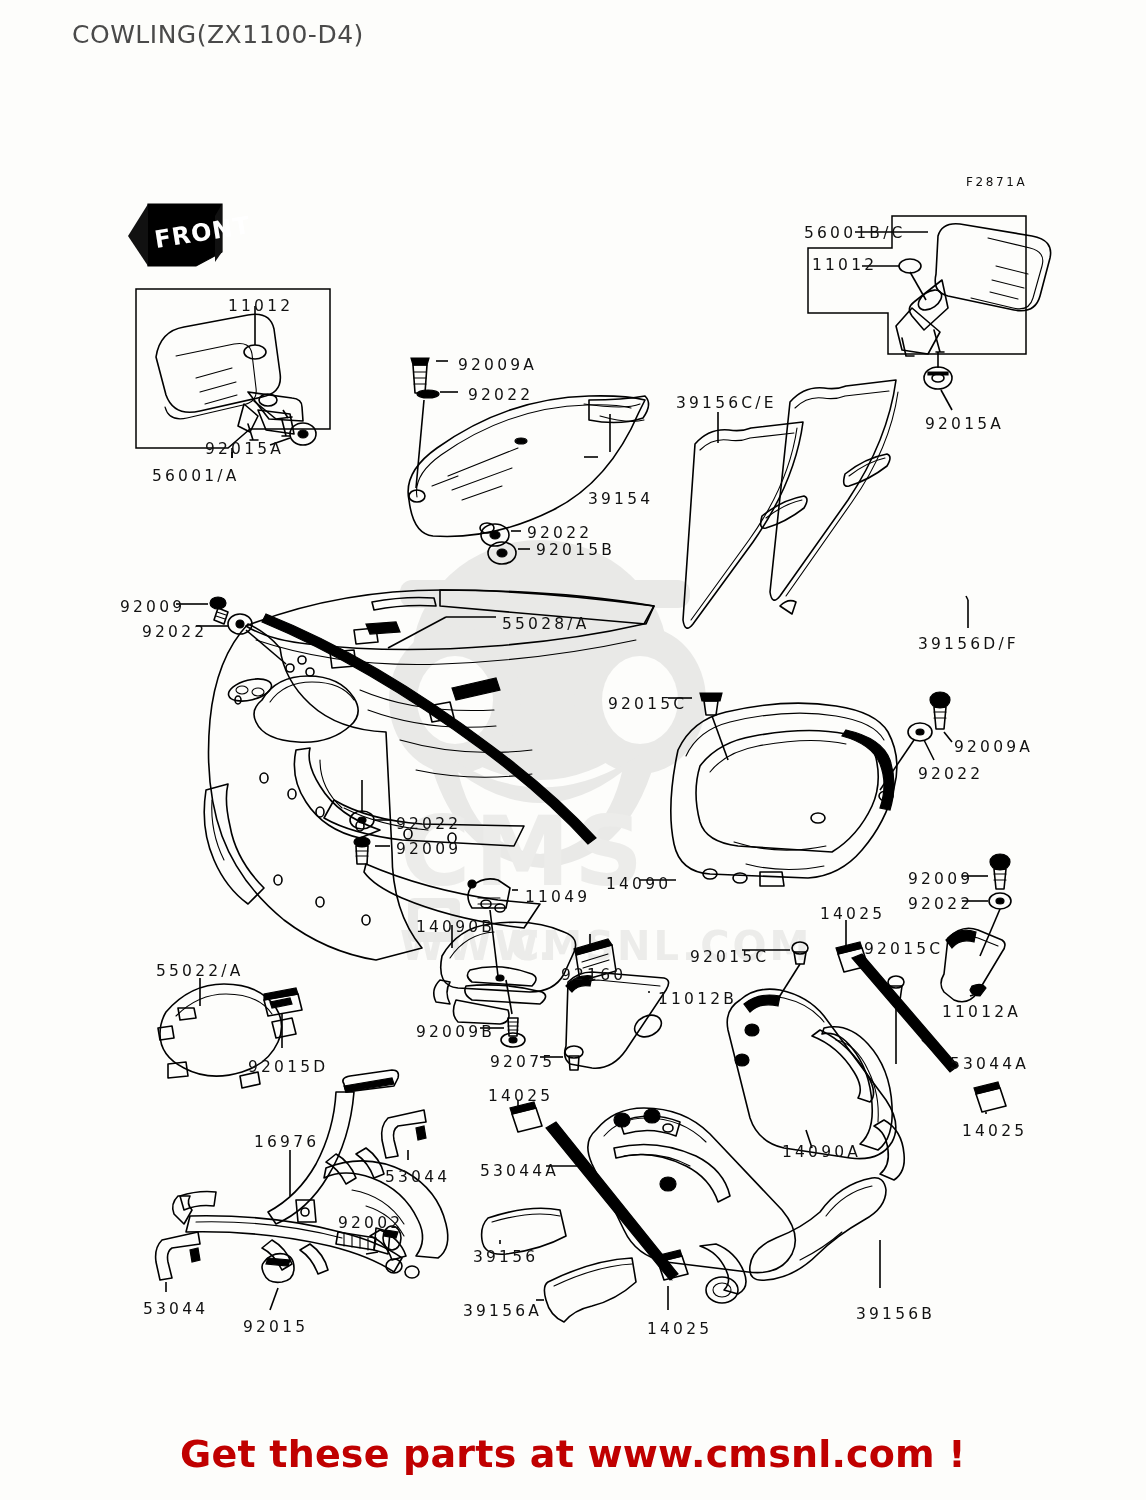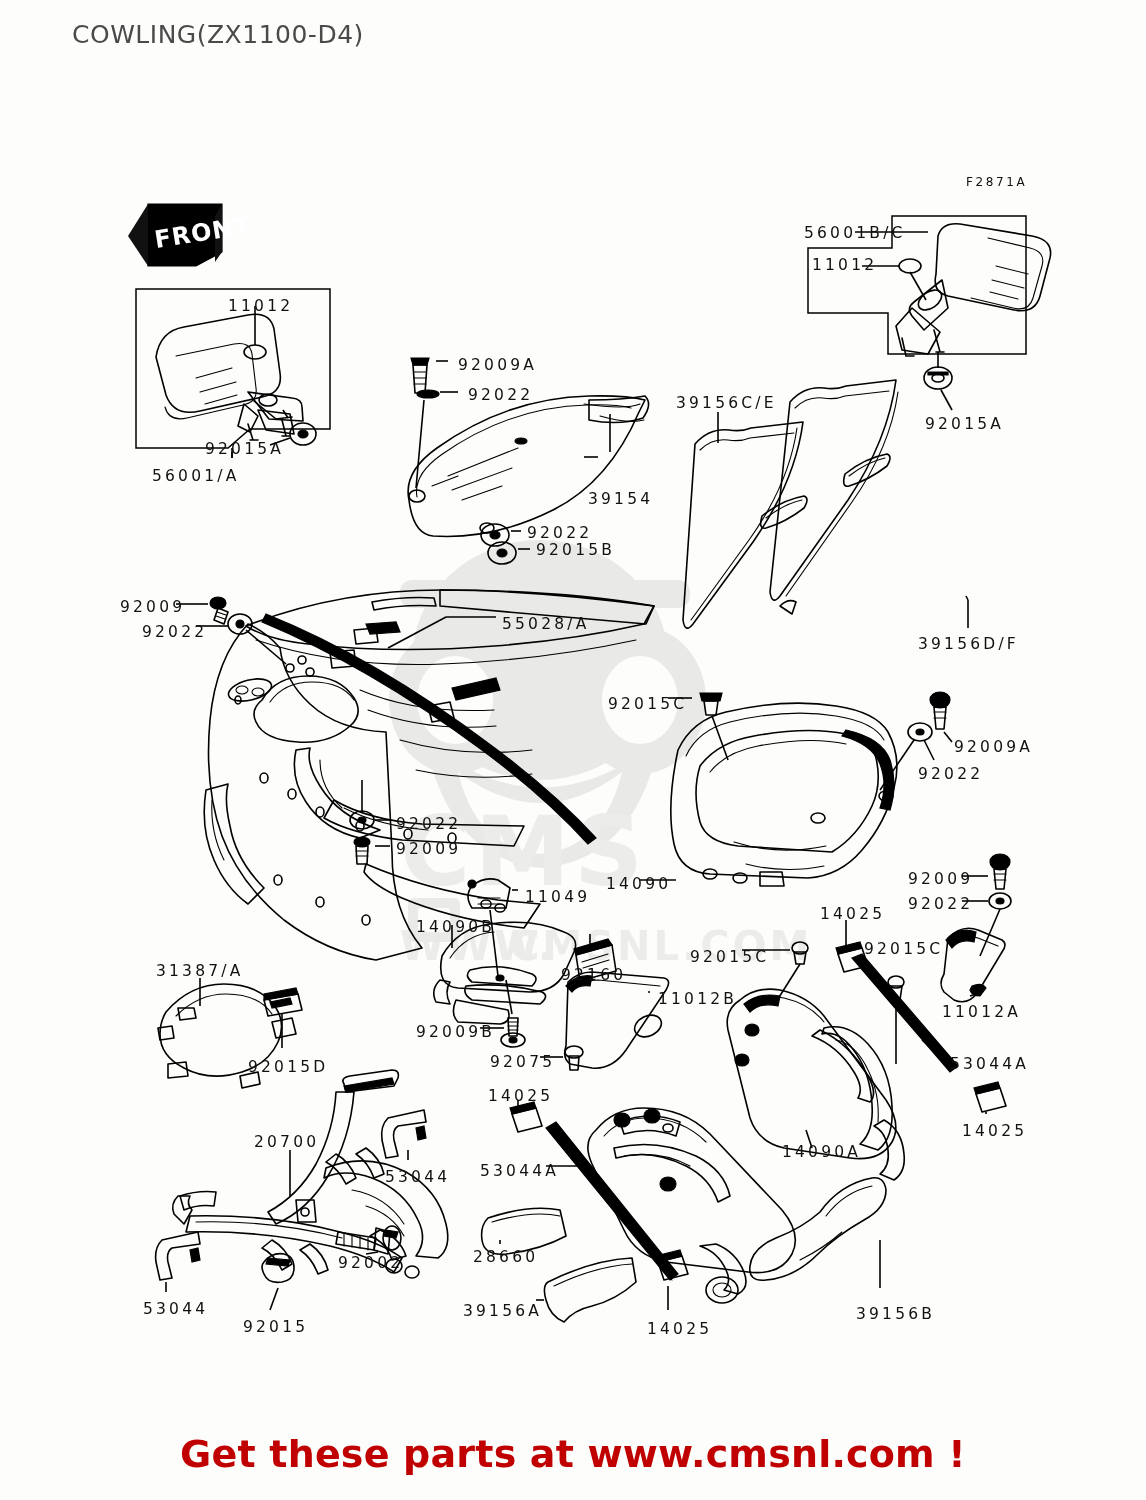--- a/index.html
+++ b/index.html
@@ -538,33 +538,33 @@
     <div class="lbl" style="left: 525px; top: 888px;">11049</div>
     <div class="lbl" style="left: 416px; top: 918px;">14090B</div>
     <div class="lbl" style="left: 561px; top: 925px; margin-top: 41px;">92160</div>
     <div class="lbl" style="left: 908px; top: 870px;">92009</div>
     <div class="lbl" style="left: 908px; top: 895px;">92022</div>
     <div class="lbl" style="left: 820px; top: 905px;">14025</div>
     <div class="lbl" style="left: 864px; top: 940px;">92015C</div>
     <div class="lbl" style="left: 690px; top: 948px;">92015C</div>
     <div class="lbl" style="left: 942px; top: 1003px;">11012A</div>
     <div class="lbl" style="left: 658px; top: 990px;">11012B</div>
-    <div class="lbl" style="left: 156px; top: 962px;">31387/A</div>
+    <div class="lbl" style="left: 156px; top: 962px;">55022/A</div>
     <div class="lbl" style="left: 248px; top: 1058px;">92015D</div>
     <div class="lbl" style="left: 416px; top: 1023px;">92009B</div>
     <div class="lbl" style="left: 490px; top: 1053px;">92075</div>
     <div class="lbl" style="left: 950px; top: 1055px;">53044A</div>
     <div class="lbl" style="left: 962px; top: 1122px;">14025</div>
     <div class="lbl" style="left: 488px; top: 1087px;">14025</div>
-    <div class="lbl" style="left: 254px; top: 1133px;">20700</div>
+    <div class="lbl" style="left: 254px; top: 1133px;">16976</div>
     <div class="lbl" style="left: 385px; top: 1168px;">53044</div>
     <div class="lbl" style="left: 480px; top: 1162px;">53044A</div>
     <div class="lbl" style="left: 782px; top: 1143px;">14090A</div>
-    <div class="lbl" style="left: 473px; top: 1248px;">28660</div>
+    <div class="lbl" style="left: 473px; top: 1248px;">39156</div>
     <div class="lbl" style="left: 463px; top: 1302px;">39156A</div>
     <div class="lbl" style="left: 647px; top: 1320px;">14025</div>
     <div class="lbl" style="left: 856px; top: 1305px;">39156B</div>
     <div class="lbl" style="left: 143px; top: 1300px;">53044</div>
     <div class="lbl" style="left: 243px; top: 1318px;">92015</div>
-    <div class="lbl" style="left: 338px; top: 1254px;">92002</div>
+    <div class="lbl" style="left: 338px; top: 1214px;">92002</div>
   </div>
 
 <div id="footer">Get these parts at www.cmsnl.com !</div>
 
 </body></html>

